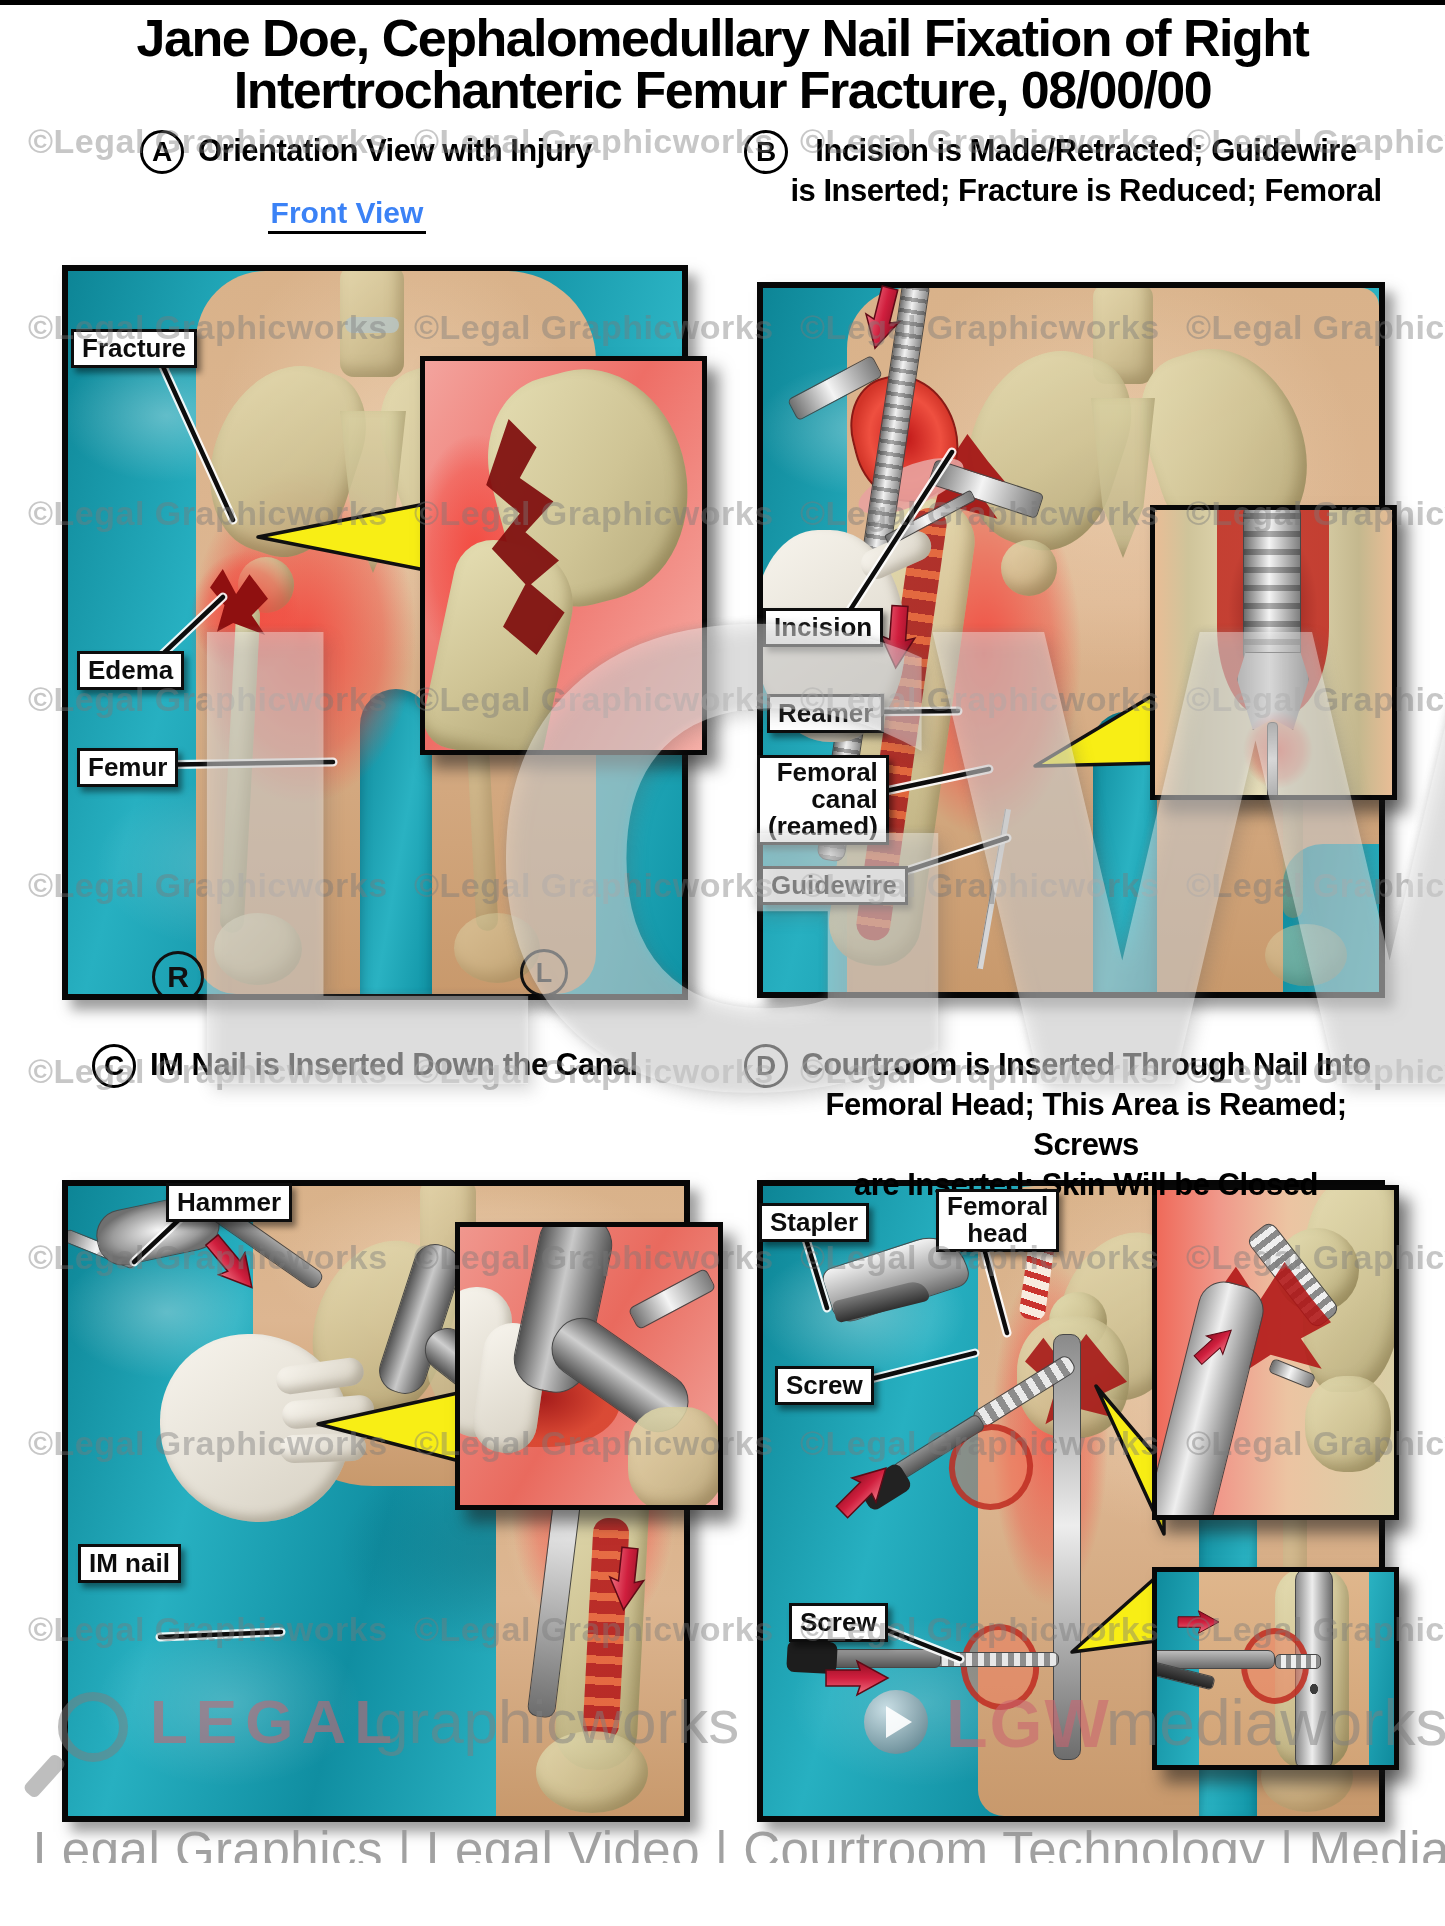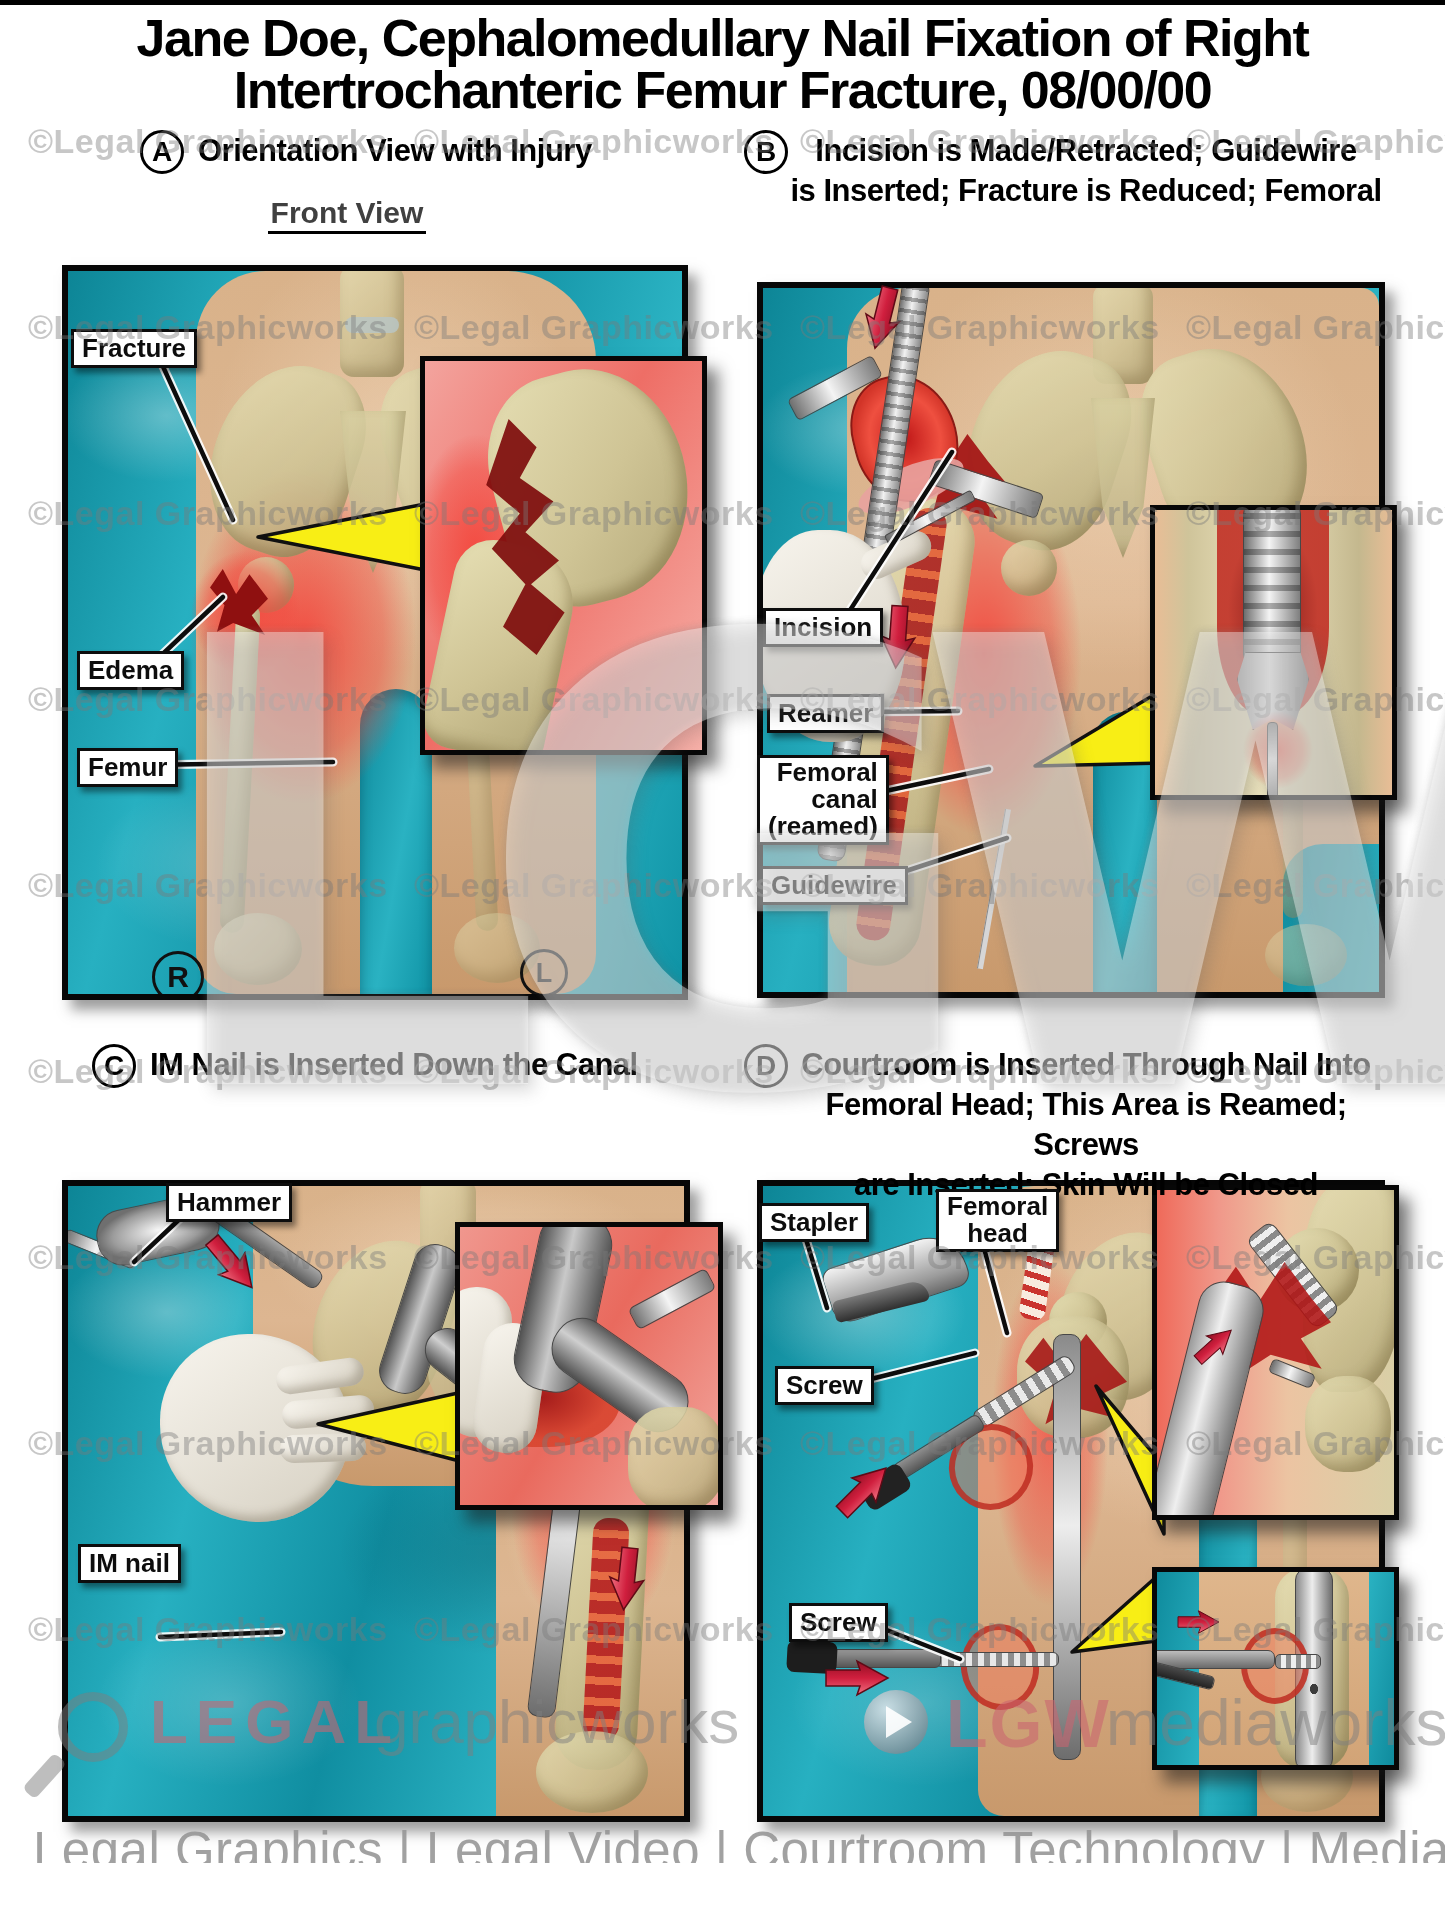--- a/index.html
+++ b/index.html
@@ -39,21 +39,21 @@
       text-align:center;font-weight:bold;font-size:28px;line-height:38px;color:#000;z-index:4;}
   .hdr-text{position:absolute;font-weight:bold;font-size:31px;line-height:40px;color:#000;
       letter-spacing:-0.5px;z-index:4;white-space:nowrap;}
   .hdr-block{position:absolute;font-weight:bold;font-size:31px;line-height:40px;color:#000;
       letter-spacing:-0.5px;z-index:4;text-align:center;}
   .label-box{position:absolute;background:#fff;border:3px solid #0d0d0d;padding:1px 8px 2px;
       font-weight:bold;font-size:26px;line-height:30px;color:#0d0d0d;
       box-shadow:4px 5px 6px rgba(0,0,0,.45);white-space:nowrap;z-index:4;}
   .marker{position:absolute;border:3.5px solid #111;border-radius:50%;text-align:center;
       color:#111;font-weight:bold;z-index:4;}
-  .front-view{position:absolute;z-index:4;text-align:center;font-weight:bold;font-size:30px;color:#404040;}
+  .front-view{position:absolute;z-index:4;text-align:center;font-weight:bold;font-size:30px;color:#3b82f6;}
   .front-view span{display:inline-block;border-bottom:3.5px solid #000;padding:0 3px 1px;}
   
   .wm-tile{position:absolute;z-index:5;font-weight:bold;font-size:34px;color:rgba(122,122,122,.42);
       white-space:nowrap;pointer-events:none;letter-spacing:0.5px;}
   #wm-big{position:absolute;left:150px;top:560px;z-index:6;pointer-events:none;
       font-family:"DejaVu Sans",sans-serif;font-weight:bold;font-size:620px;line-height:620px;
       letter-spacing:-70px;color:rgba(255,255,255,.38);
       text-shadow:6px 7px 16px rgba(90,90,90,.22),-2px -2px 6px rgba(135,135,135,.20);}
   .brand{position:absolute;z-index:6;pointer-events:none;white-space:nowrap;}
   .brand .b-red{font-weight:bold;color:rgba(202,100,112,.58);}

